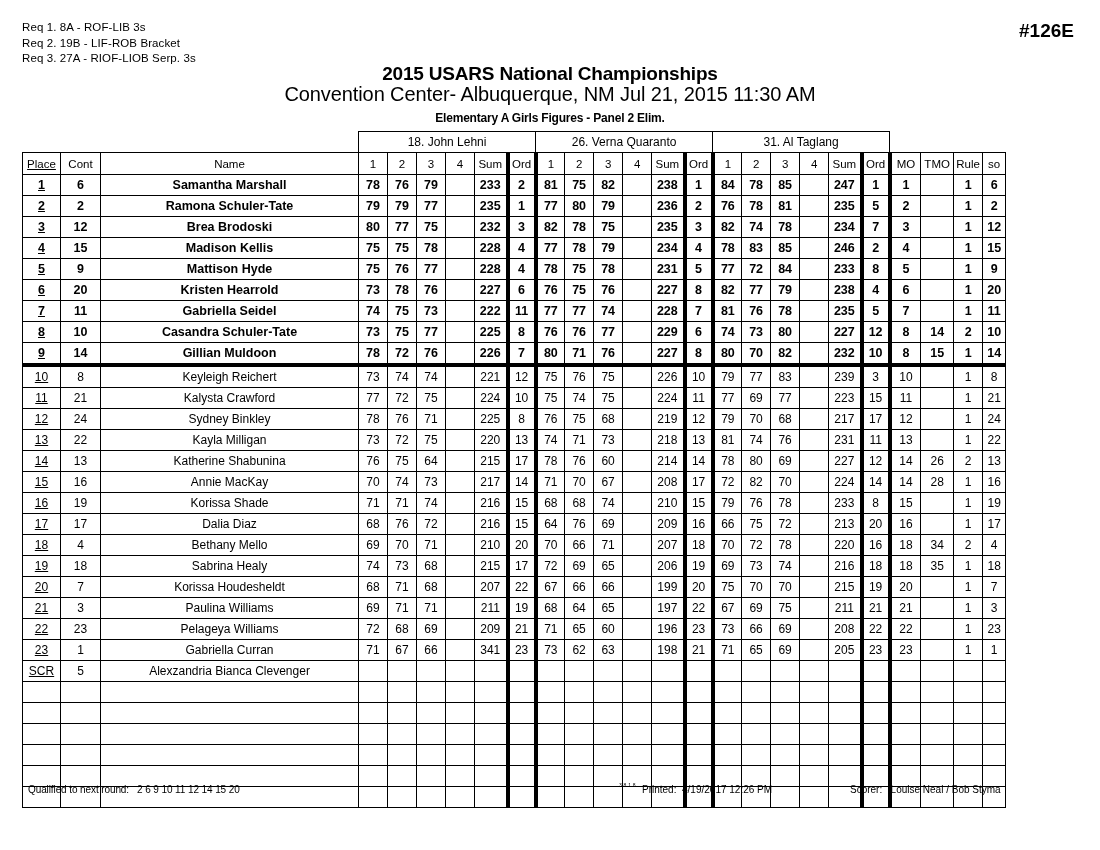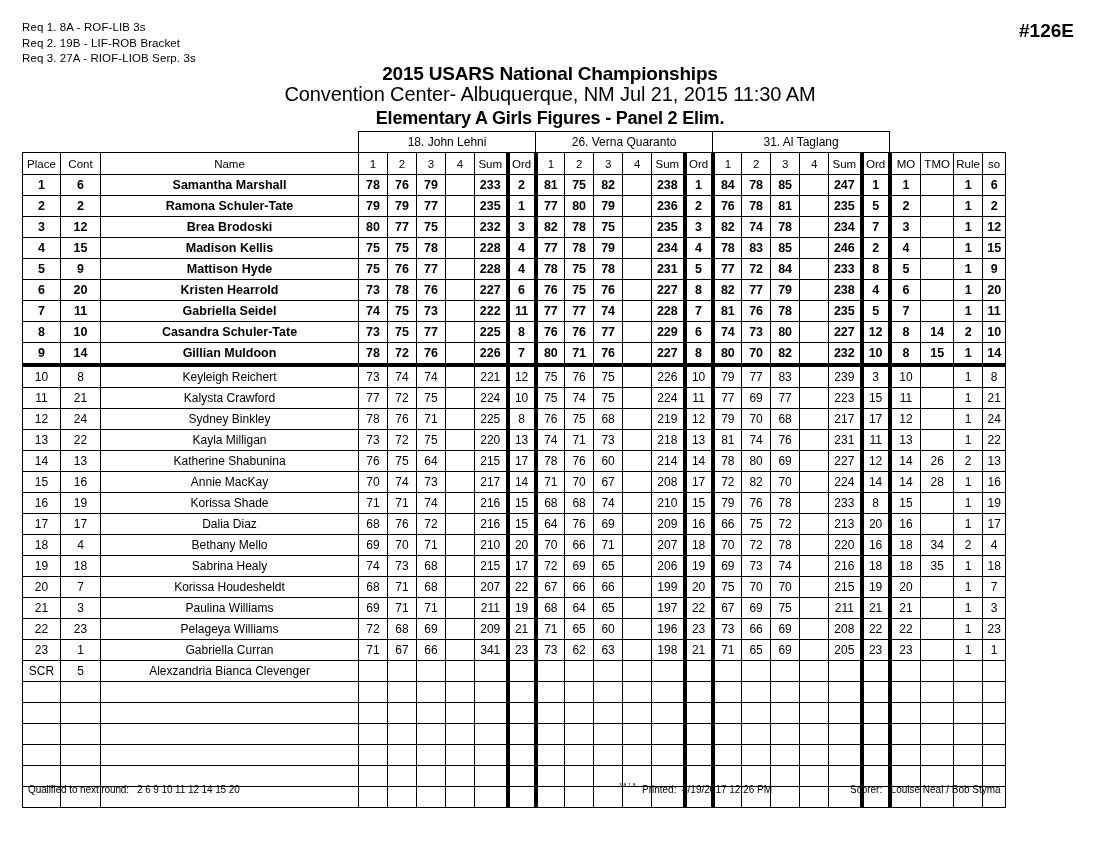--- a/index.html
+++ b/index.html
@@ -44,21 +44,21 @@
     font-weight: bold;
     letter-spacing: -0.2px;
     line-height: 22px;
   }
   #venue-line {
     font-size: 20px;
     line-height: 19px;
     letter-spacing: -0.1px;
   }
   #category-title {
-    font-size: 18px;
+    font-size: 12px;
     font-weight: bold;
     letter-spacing: -0.2px;
     line-height: 24px;
     margin-top: 2px;
   }
   #report-line {
     font-size: 15px;
     line-height: 20px;
     letter-spacing: -0.1px;
     margin-top: 1px;
@@ -100,21 +100,21 @@
   .judge-name {
     text-align: left;
     padding-left: 4px;
     font-size: 11.5px;
     height: 19px;
     border-bottom: none !important;
   }
 
   
   tr.colhead td { font-size: 11.5px; height: 21px; }
-  td.c-place { width: 38px; }
+  td.c-place { width: 38px; text-decoration: underline; }
   td.c-cont  { width: 40px; }
   td.c-name  { width: 258px; text-align: left; padding-left: 6px; }
   td.c-score { width: 29px; }
   td.c-sum   { width: 33px; }
   td.c-ord   { width: 28px; font-weight: bold; }
   td.c-mo    { width: 31px; }
   td.c-tmo   { width: 33px; }
   td.c-rule  { width: 29px; }
   td.c-so    { width: 23px; }
 

